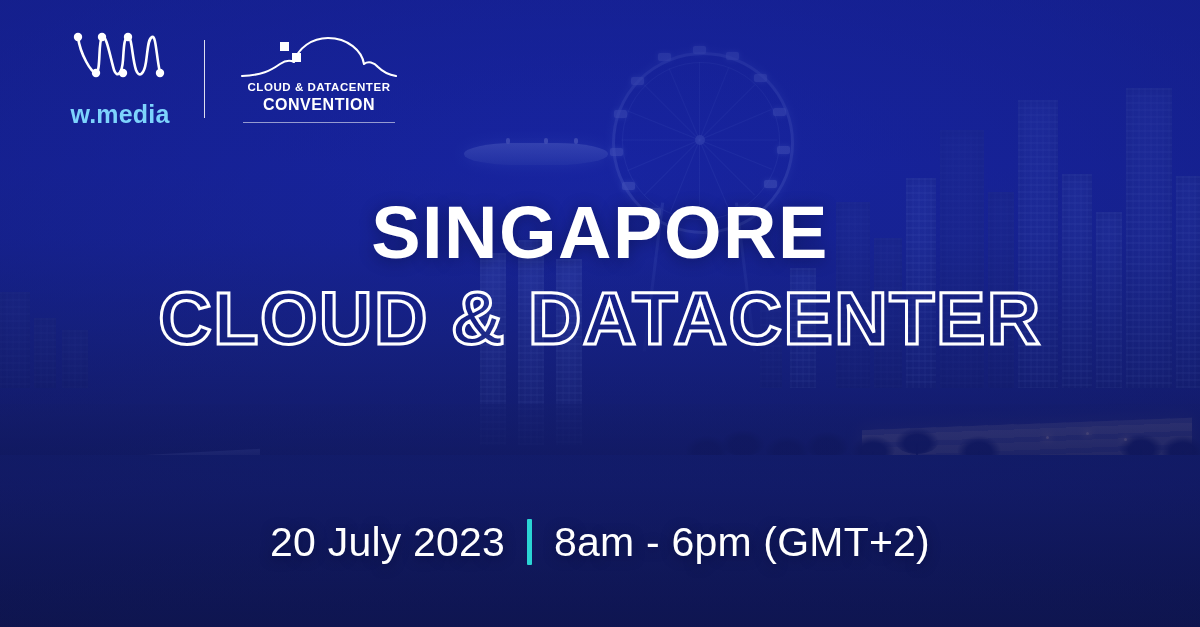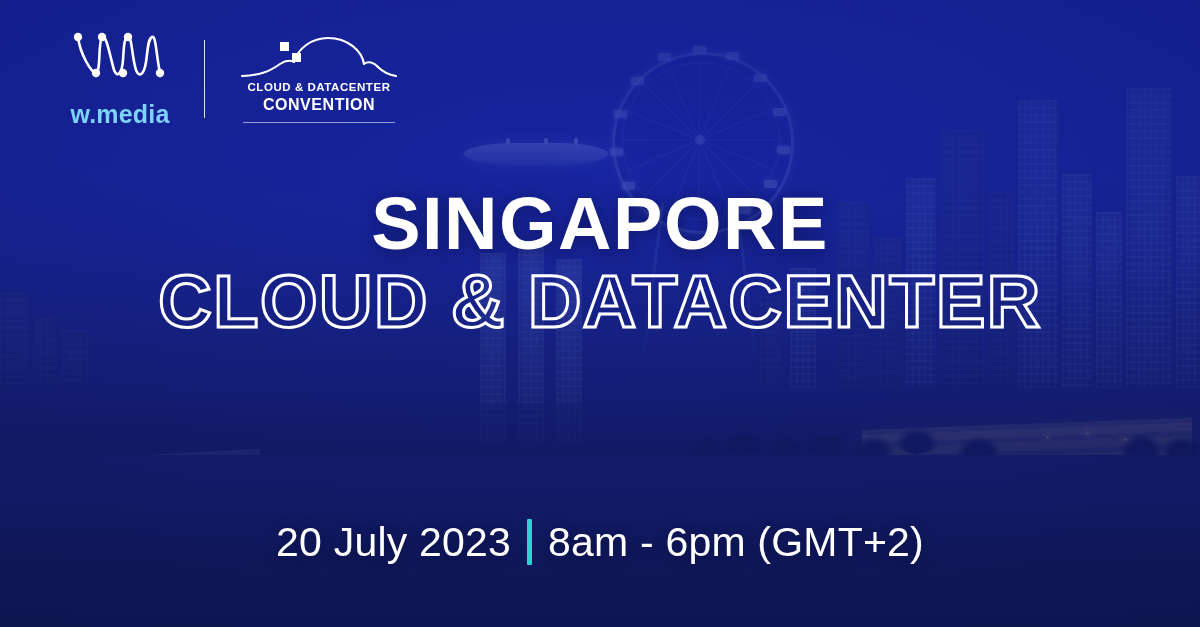--- a/index.html
+++ b/index.html
@@ -153,40 +153,40 @@
   .cdc-l1{color:#fff;font-size:11.5px;font-weight:700;letter-spacing:.55px;line-height:1.28;white-space:nowrap;}
   .cdc-l2{color:#fff;font-size:16px;font-weight:700;letter-spacing:.55px;line-height:1.28;}
   .cdc-rule{width:152px;height:1px;background:rgba(255,255,255,.55);margin-top:7px;}
 
   
   .headline{
     position:absolute;left:0;right:0;top:186px;z-index:6;text-align:center;
   }
   .line1{
     color:#fff;font-weight:700;font-size:74px;line-height:.94;
-    letter-spacing:1.5px;margin:3px;
+    letter-spacing:1.5px;margin:12px;
     text-shadow:0 2px 16px rgba(6,10,40,.45);
   }
   .line2{
     font-weight:700;font-size:74px;line-height:1.06;letter-spacing:1.5px;margin:4px 0 0;
     color:transparent;
     -webkit-text-stroke:3px #ffffff;
     text-stroke:3px #ffffff;
     paint-order:stroke fill;
   }
   .line3{
     color:#fff;font-weight:700;font-size:74px;line-height:1.02;
     letter-spacing:1.2px;margin:4px 0 0;
     text-shadow:0 2px 16px rgba(6,10,40,.45);
   }
 
   
   .daterow{
     position:absolute;left:0;right:0;top:519px;z-index:6;
-    display:flex;align-items:center;justify-content:center;gap:16px;
+    display:flex;align-items:center;justify-content:center;gap:22px;
   }
   .dtext{
     color:#fff;font-size:41px;font-weight:400;letter-spacing:.2px;line-height:1;
     text-shadow:0 2px 12px rgba(6,10,40,.5);
   }
   .dsep{width:5px;height:46px;background:#2ad4d4;border-radius:1px;}
 </style>
 </head>
 <body>
 

